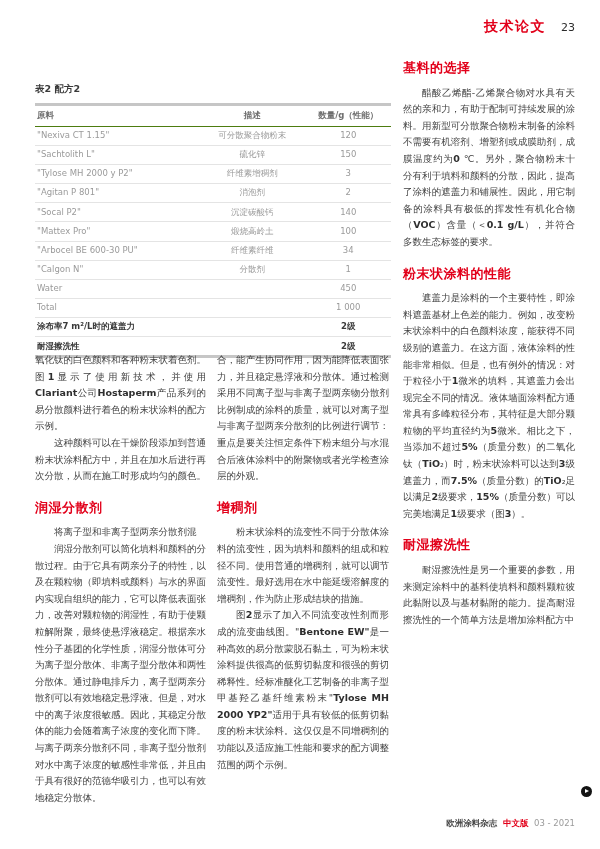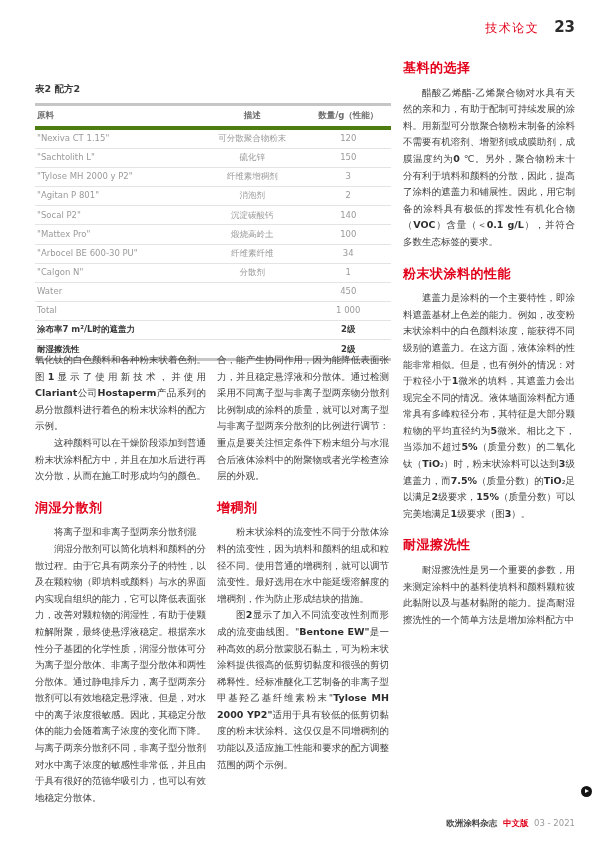--- a/index.html
+++ b/index.html
@@ -7,34 +7,34 @@
     position:relative; width:600px; height:849px; margin:0 auto;
     background:#ffffff; overflow:hidden;
     font-family:"DejaVu Sans", sans-serif;
   }
 
   
   .page-header {
     position:absolute; top:18px; right:25px;
     display:flex; align-items:baseline; gap:15px;
   }
-  .section-label { color:#e2001a; font-weight:normal; font-size:12px; letter-spacing:1.5px; }
-  .page-number  { color:#2b2b2b; font-weight:bold; font-size:15px;text-align:center; }
+  .section-label { color:#e2001a; font-weight:bold; font-size:14px; letter-spacing:1.5px; }
+  .page-number  { color:#2b2b2b; font-weight:normal; font-size:11px;text-align:center; }
 
   
   .table-wrap { position:absolute; left:35px; top:83px; width:356px; }
   .table-title { font-size:9.5px; font-weight:bold; color:#3a3a3a; margin:0 0 7px 0; }
   table.formula {
     width:100%; border-collapse:collapse;
     border-top:3px solid #c6c6c6; border-bottom:3px solid #c6c6c6;
     font-size:8.5px; line-height:1.15;
   }
   table.formula th {
     color:#6e6e6e; font-weight:bold; padding:5px 2px;
-    border-bottom:4px solid #4d7c0f;
+    border-bottom:1px solid #4d7c0f;
   }
   table.formula td {
     color:#9a9a9a; padding:4.2px 2px;
     border-bottom:1px solid #e4e4e4;
   }
   table.formula tr.summary td { color:#3a3a3a; font-weight:bold;margin-left:28px; }
   table.formula tr:last-child td { border-bottom:none; }
   .c-name { text-align:left; width:46%; }
   .c-desc { text-align:center; width:30%;margin-top:28px; }
   .c-qty  { text-align:center; width:24%; }

